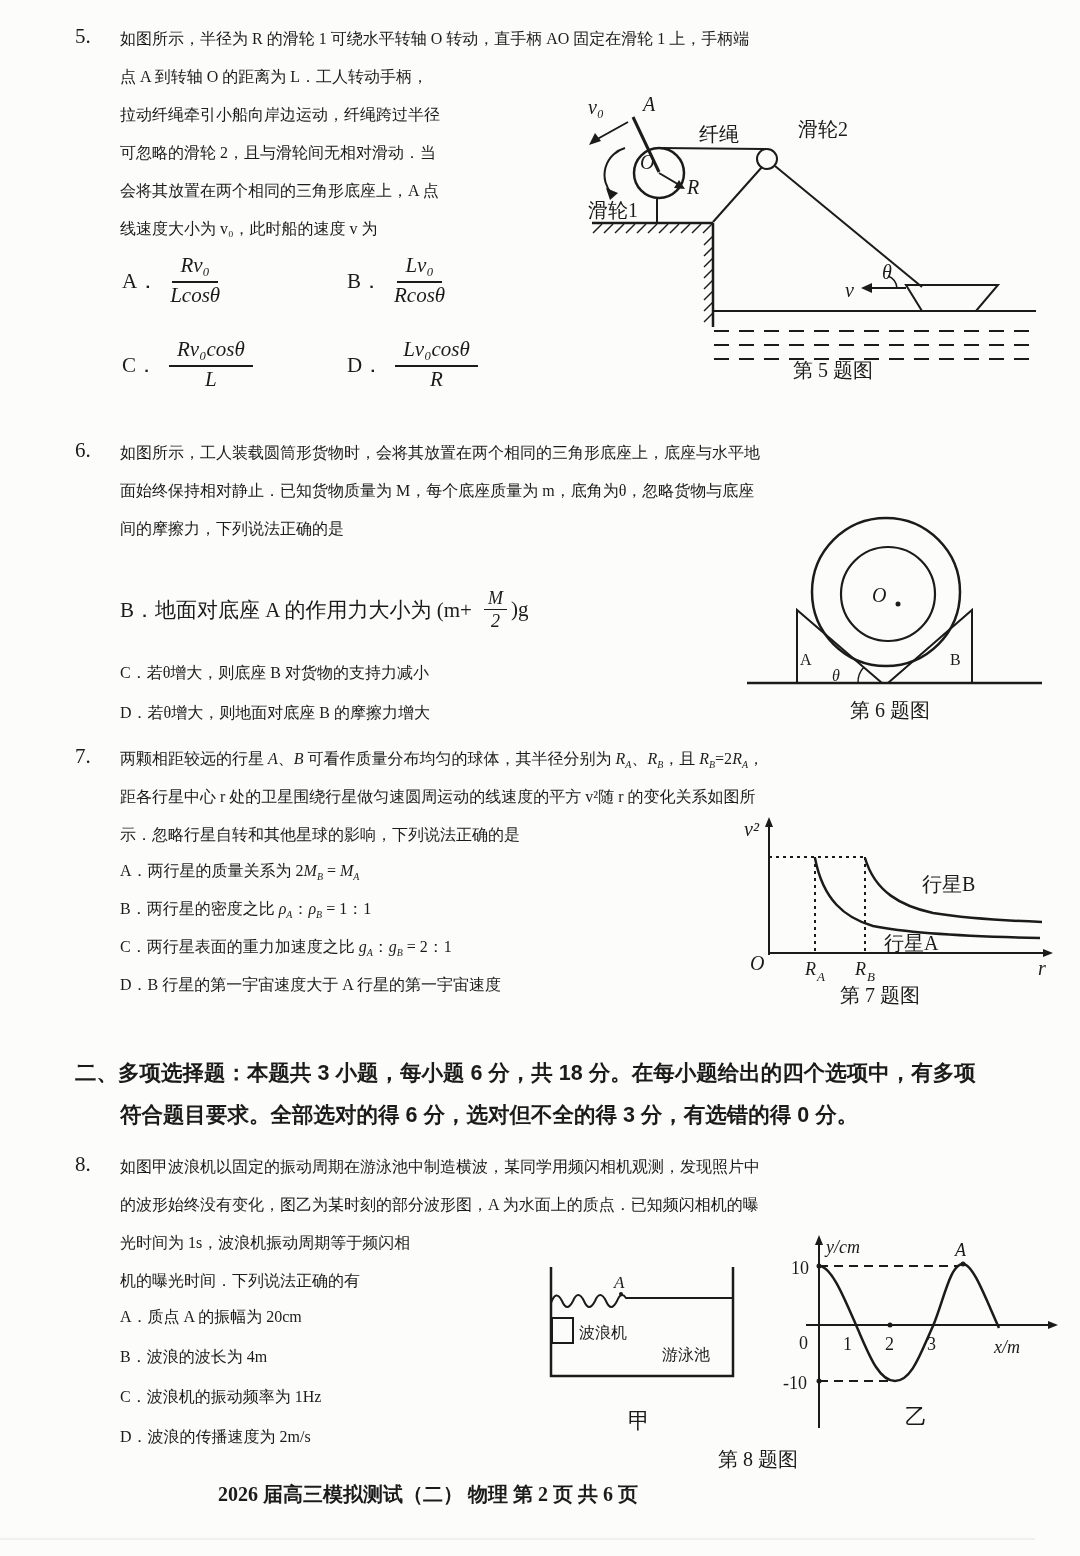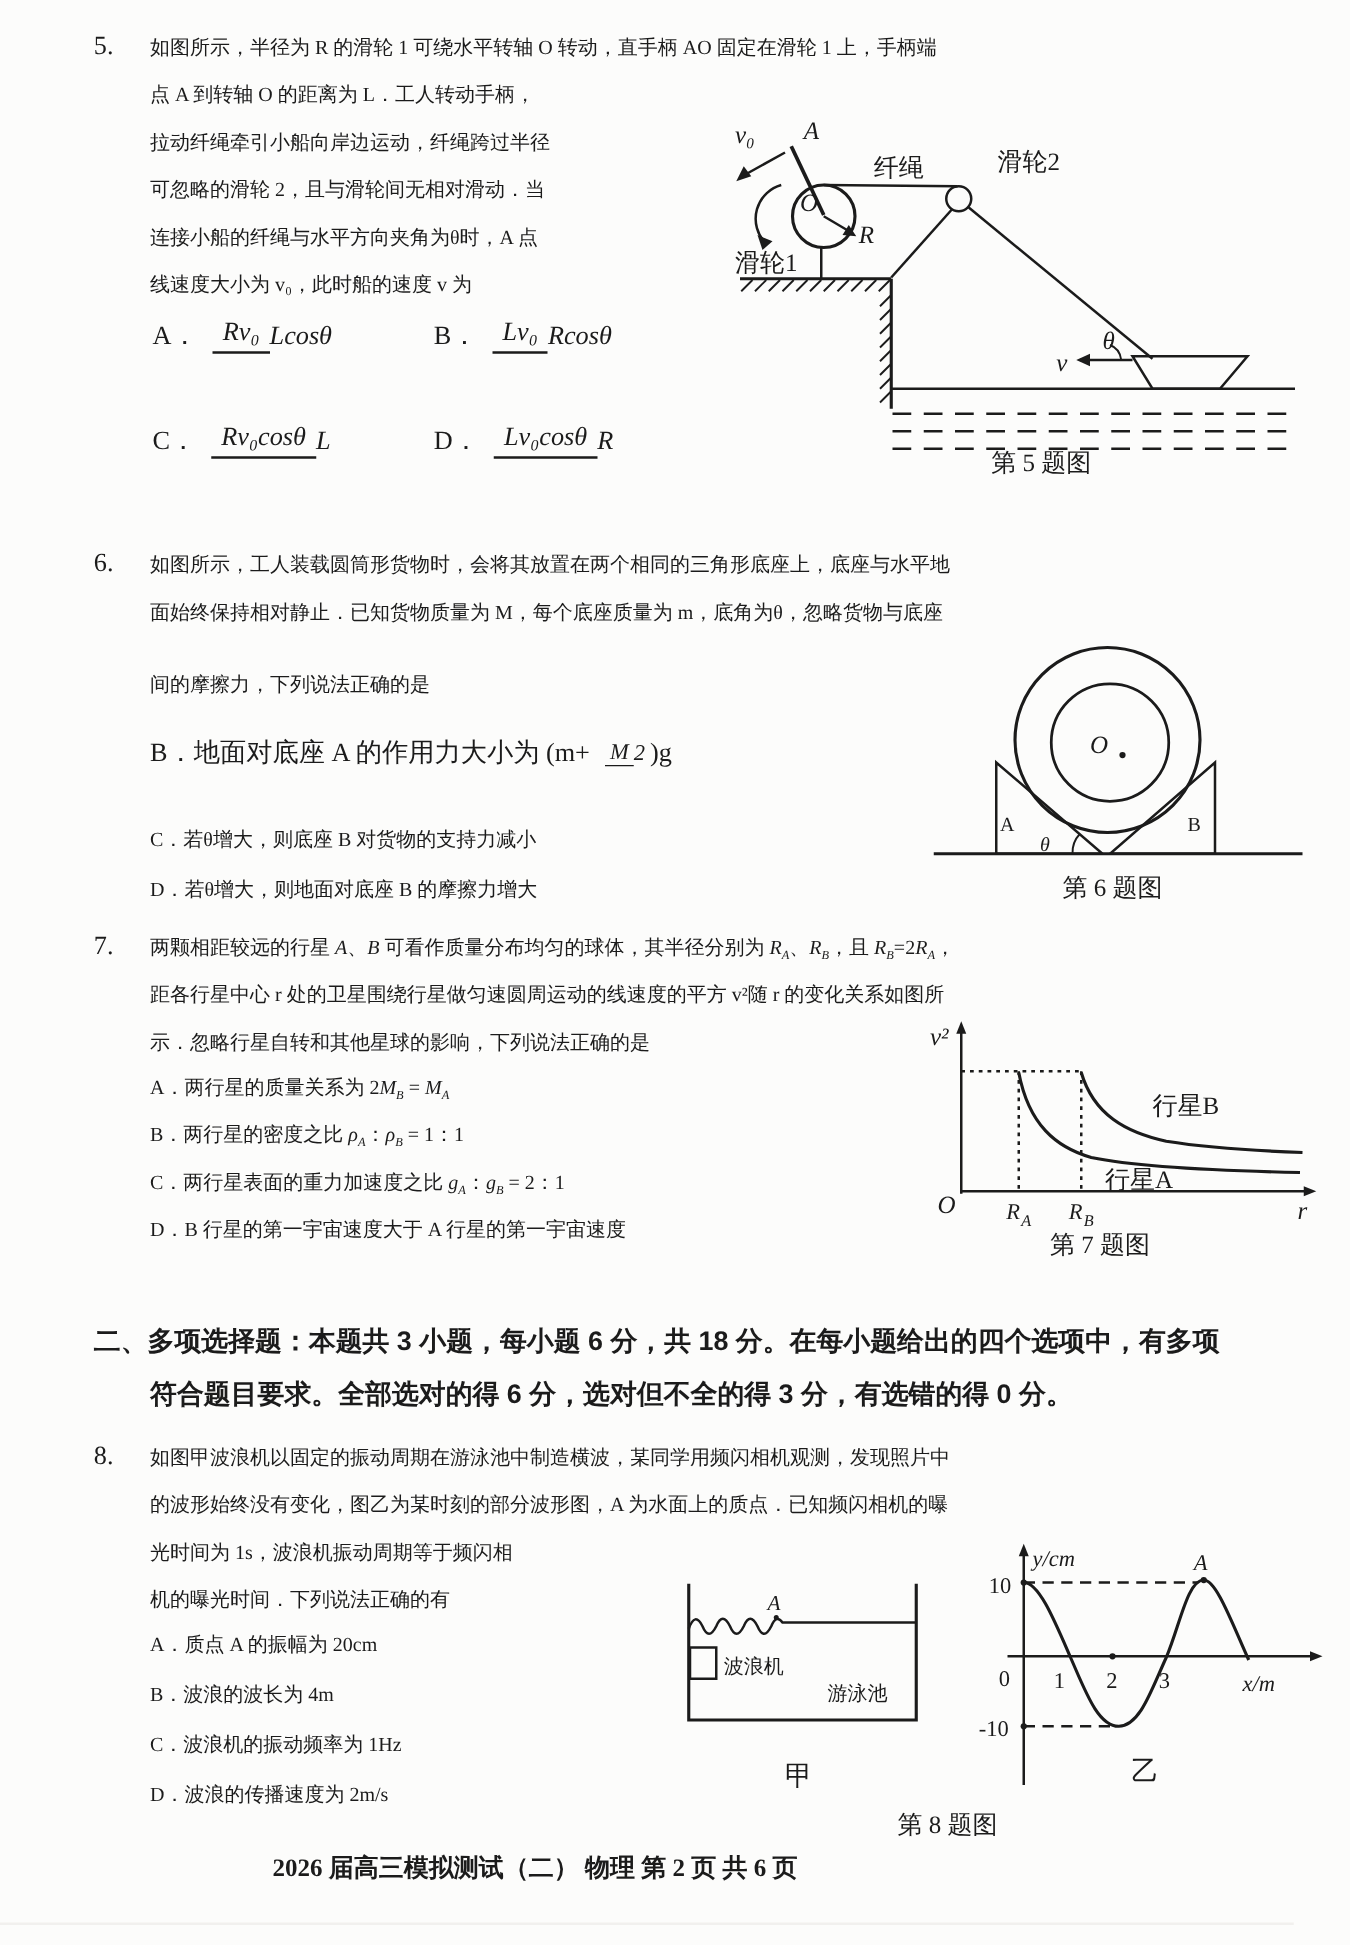--- a/index.html
+++ b/index.html
@@ -5,21 +5,21 @@
   html,body{margin:0;padding:0;background:#e8e8e8;}
   .page{position:relative;width:1080px;height:1556px;background:#fcfcfb;color:#1b1b1b;
         font-family:"Liberation Serif","DejaVu Serif",serif;overflow:hidden;margin:0 auto;}
   .abs{position:absolute;white-space:nowrap;}
   .line{font-size:16px;line-height:30px;}
   .qnum{font-size:21px;font-weight:400;}
   .bold-sans{font-family:"Liberation Sans","DejaVu Sans",sans-serif;font-weight:700;font-size:21.5px;}
   .it{font-style:italic;}
   sub{font-size:0.62em;}
   .optrow{display:flex;align-items:center;gap:12px;font-size:21px;}
-  .frac{display:inline-flex;flex-direction:row;align-items:center;font-style:italic;line-height:1.12;font-size:21px;}
+  .frac{display:inline-flex;flex-direction:column;align-items:center;font-style:italic;line-height:1.12;font-size:21px;}
   .frac .num{padding:0 8px 3px;border-bottom:2px solid #1b1b1b;}
   .frac .den{padding-top:1px;}
   .frac.small{font-size:18px;}
   .frac.small .num{padding:0 4px 1px;border-bottom:1.5px solid #1b1b1b;}
   svg.fig{position:absolute;overflow:visible;}
   svg.fig text{font-size:20px;fill:#1b1b1b;font-family:"Liberation Serif","DejaVu Serif",serif;}
   svg.fig text.it{font-style:italic;}
   svg.fig text.sm{font-size:13px;}
   svg.fig text.lbl{font-size:16px;}
   .cap{font-size:20px;}
@@ -28,21 +28,21 @@
 </head>
 <body>
 
 <div class="page">
 
   <div class="abs qnum" style="left:75px;top:24px">5.</div>
   <div class="abs line" style="left:120px;top:24px">如图所示，半径为 R 的滑轮 1 可绕水平转轴 O 转动，直手柄 AO 固定在滑轮 1 上，手柄端</div>
   <div class="abs line" style="left:120px;top:62px">点 A 到转轴 O 的距离为 L．工人转动手柄，</div>
   <div class="abs line" style="left:120px;top:100px">拉动纤绳牵引小船向岸边运动，纤绳跨过半径</div>
   <div class="abs line" style="left:120px;top:138px">可忽略的滑轮 2，且与滑轮间无相对滑动．当</div>
-  <div class="abs line" style="left:120px;top:176px">连接小船的纤绳与水平方向夹角为θ时，A 点</div>
+  <div class="abs line" style="left:120px;top:176px">会将其放置在两个相同的三角形底座上，A 点</div>
   <div class="abs line" style="left:120px;top:214px">线速度大小为 v₀，此时船的速度 v 为</div>
 
   <div class="abs optrow" style="left:122px;top:254px">
     <span>A．</span>
     <span class="frac">
       <span class="num">Rv₀</span>
       <span class="den">Lcosθ</span>
     </span>
   </div>
   <div class="abs optrow" style="left:347px;top:254px">
@@ -126,21 +126,21 @@
     <text x="699" y="141">纤绳</text>
     <text x="798" y="136">滑轮2</text>
     <text x="845" y="297" class="it">v</text>
     <text x="882" y="279" class="it">θ</text>
     <text x="793" y="377">第 5 题图</text>
   </svg>
 
   <div class="abs qnum" style="left:75px;top:438px">6.</div>
   <div class="abs line" style="left:120px;top:438px">如图所示，工人装载圆筒形货物时，会将其放置在两个相同的三角形底座上，底座与水平地</div>
   <div class="abs line" style="left:120px;top:476px">面始终保持相对静止．已知货物质量为 M，每个底座质量为 m，底角为θ，忽略货物与底座</div>
-  <div class="abs line" style="left:120px;top:534px">间的摩擦力，下列说法正确的是</div>
+  <div class="abs line" style="left:120px;top:514px">间的摩擦力，下列说法正确的是</div>
   <div class="abs optrow" style="left:120px;top:588px">
     <span>B．地面对底座 A 的作用力大小为 (m+</span>
     <span class="frac small">
       <span class="num">M</span>
       <span class="den">2</span>
     </span>
     <span style="margin-left:-8px">)g</span>
   </div>
   <div class="abs line" style="left:120px;top:658px">C．若θ增大，则底座 B 对货物的支持力减小</div>
   <div class="abs line" style="left:120px;top:698px">D．若θ增大，则地面对底座 B 的摩擦力增大</div>

